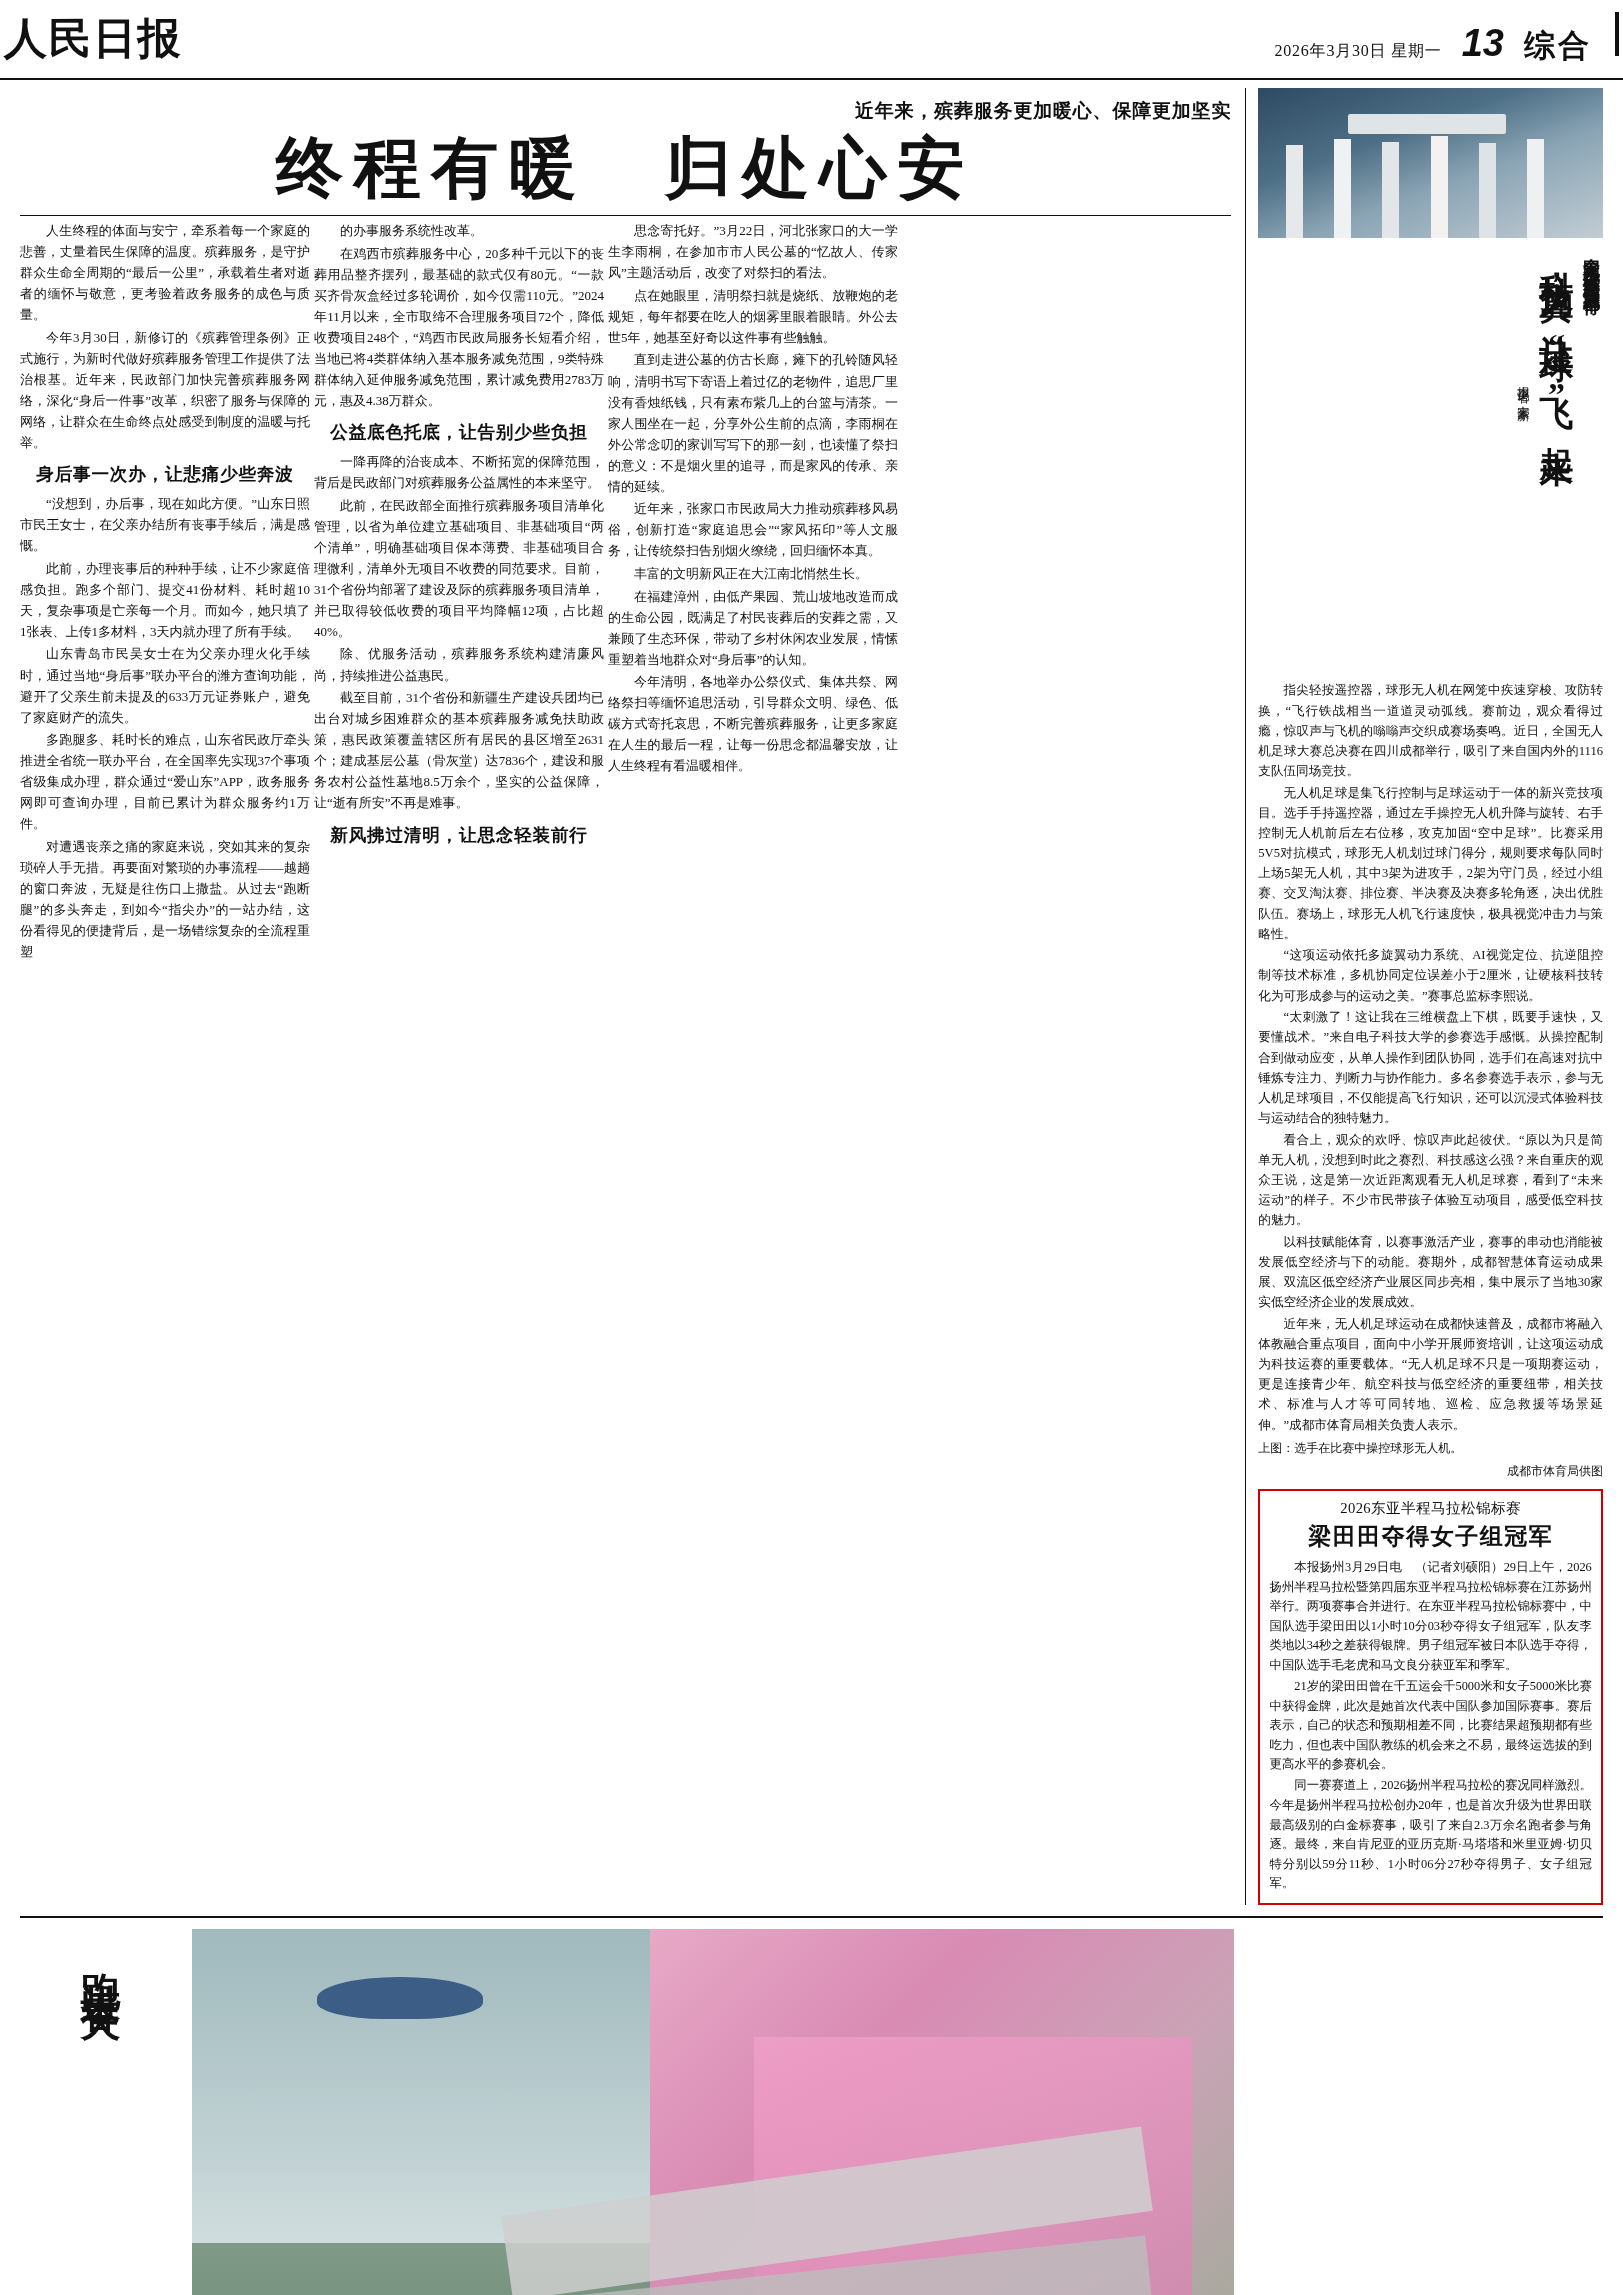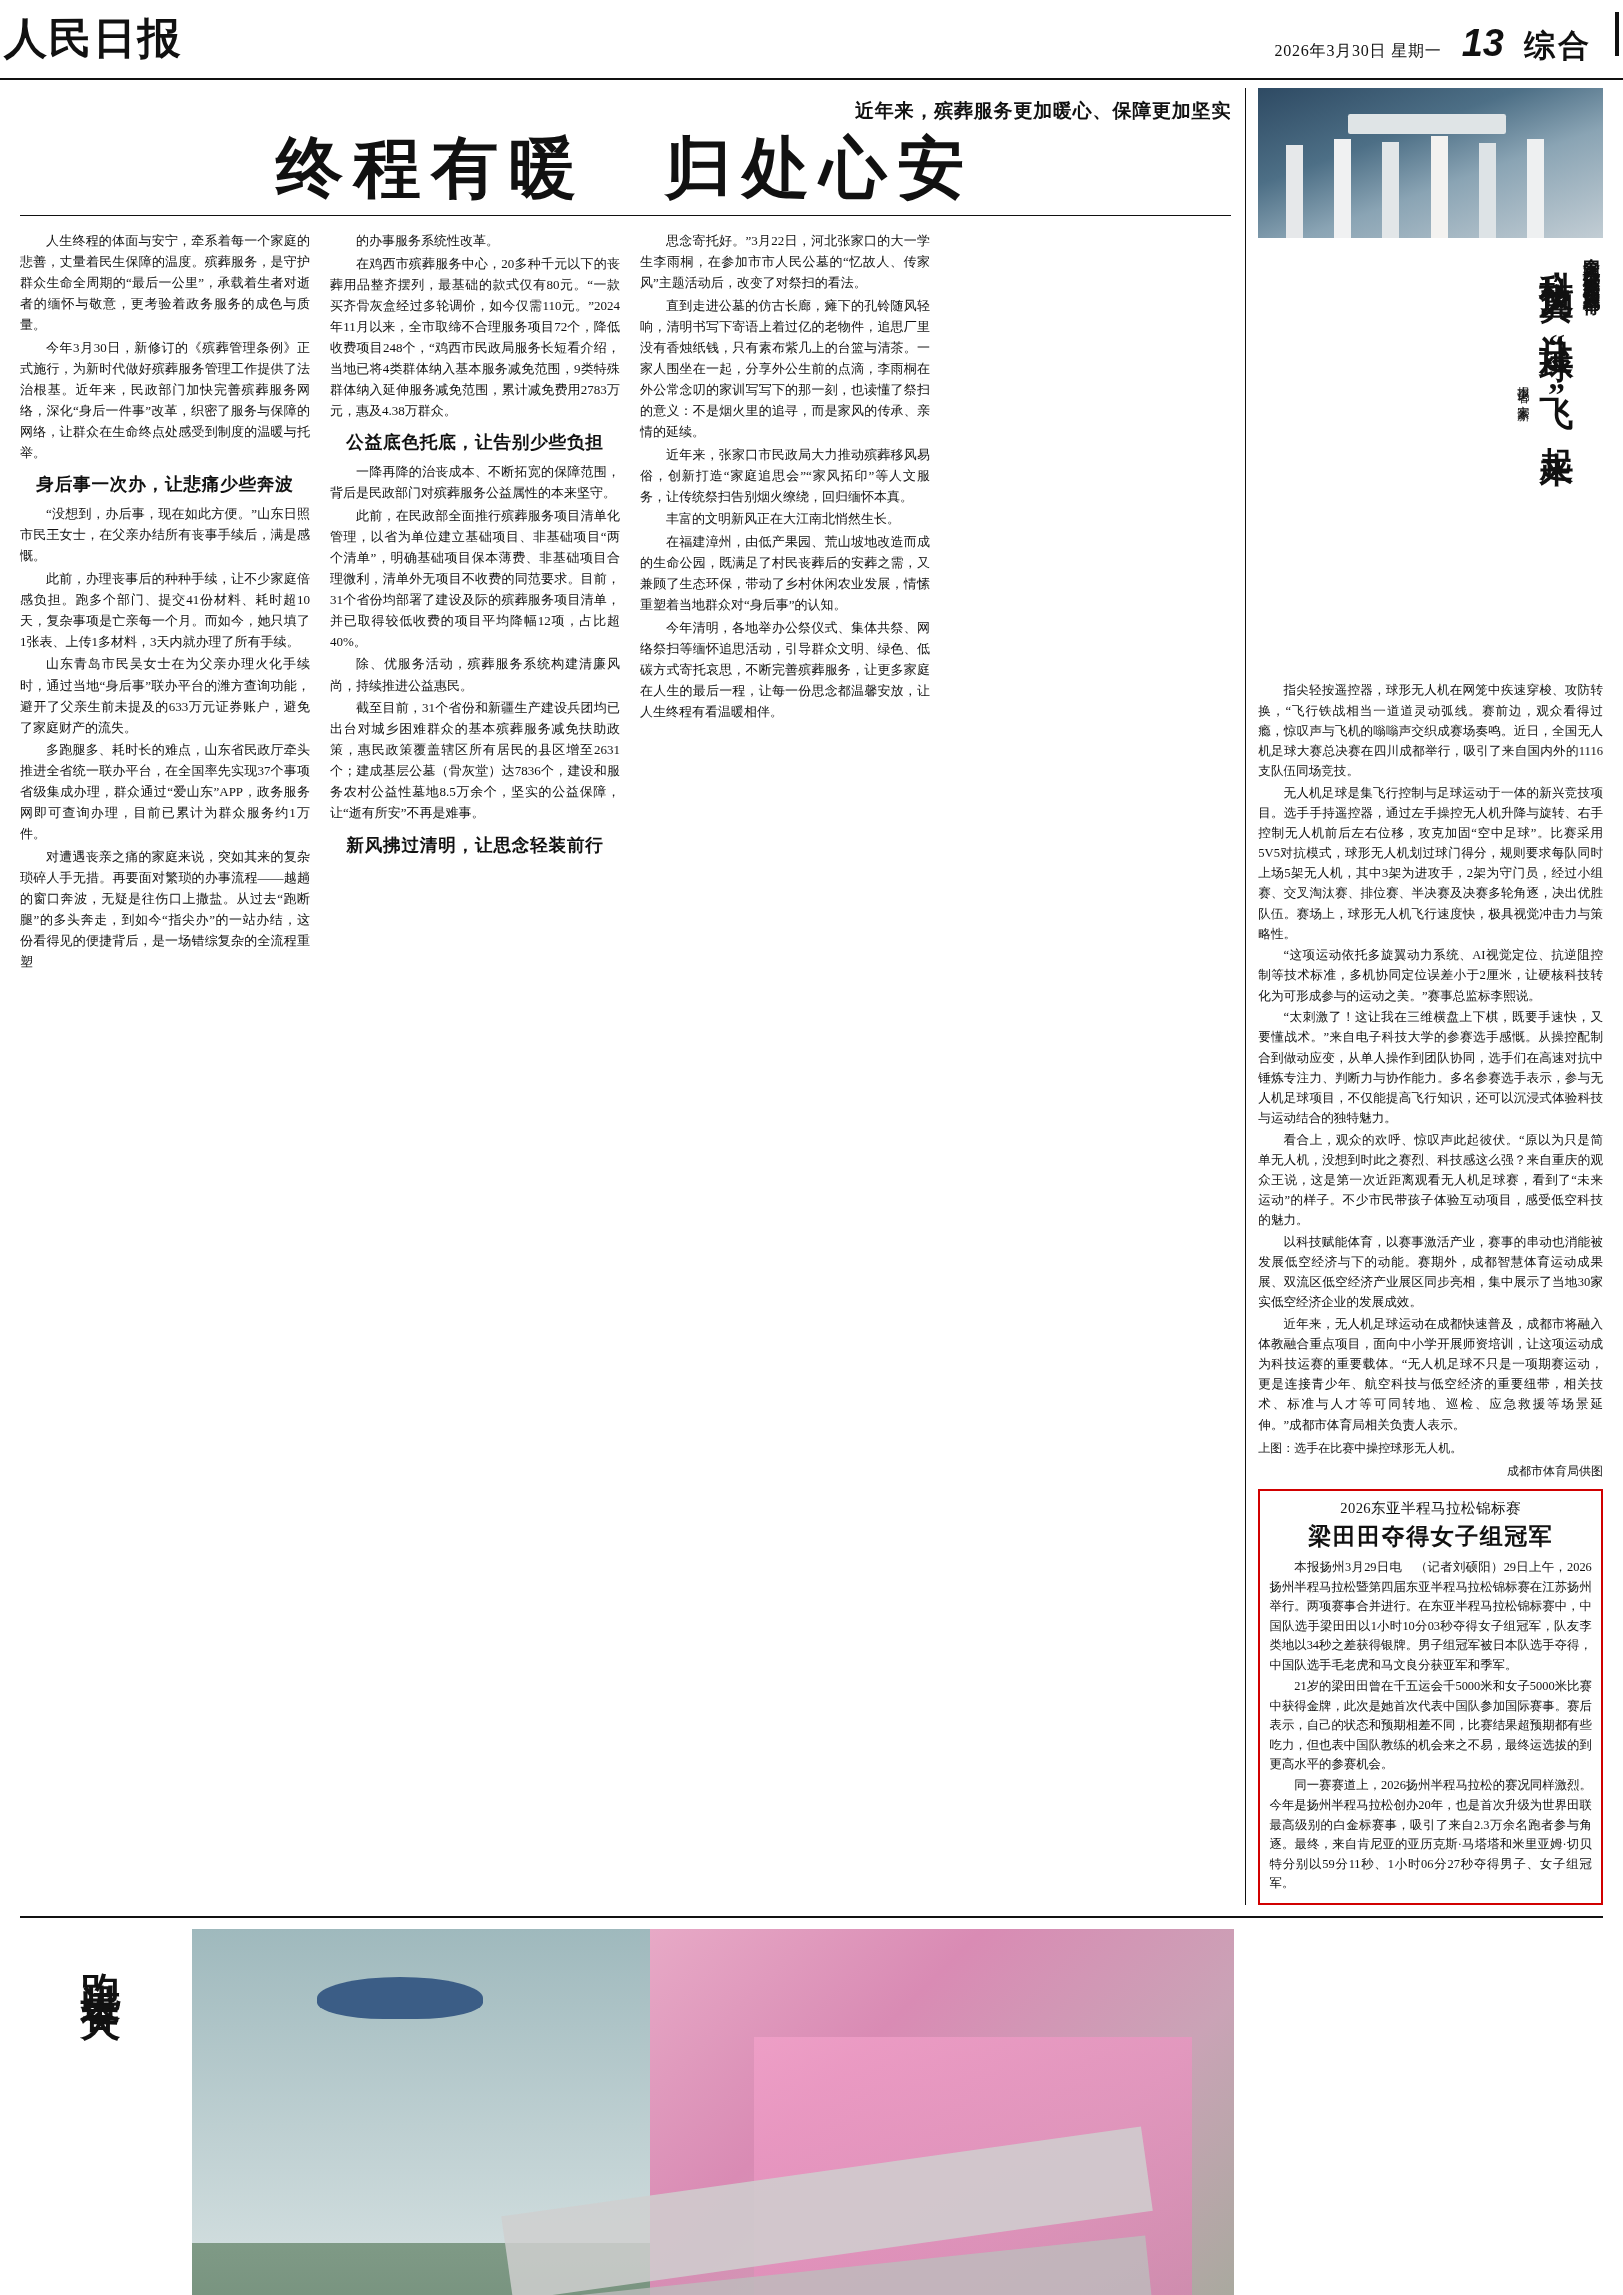--- a/index.html
+++ b/index.html
@@ -71,23 +71,23 @@
   .byline {
     text-align: center;
     font-size: 14.6px;
     margin-bottom: 10.7px;
     letter-spacing: 0.8px;
   }
 
   
   .article-cols {
     display: flex;
-    gap: 20px;
+    gap: 4px;
     border-top: 0.8px solid #111;
-    padding-top: 14px;
+    padding-top: 4px;
   }
   .acol { width: 290px; }
   .acol p {
     font-size: 13px;
     line-height: 1.62;
     text-align: justify;
     margin: 0 0 1.5px 0;
     text-indent: 2em;
     font-family: "Liberation Serif", serif;
   }
@@ -223,20 +223,21 @@
             <p>一降再降的治丧成本、不断拓宽的保障范围，背后是民政部门对殡葬服务公益属性的本来坚守。</p>
             <p>此前，在民政部全面推行殡葬服务项目清单化管理，以省为单位建立基础项目、非基础项目“两个清单”，明确基础项目保本薄费、非基础项目合理微利，清单外无项目不收费的同范要求。目前，31个省份均部署了建设及际的殡葬服务项目清单，并已取得较低收费的项目平均降幅12项，占比超40%。</p>
             <p>除、优服务活动，殡葬服务系统构建清廉风尚，持续推进公益惠民。</p>
             <p>截至目前，31个省份和新疆生产建设兵团均已出台对城乡困难群众的基本殡葬服务减免扶助政策，惠民政策覆盖辖区所有居民的县区增至2631个；建成基层公墓（骨灰堂）达7836个，建设和服务农村公益性墓地8.5万余个，坚实的公益保障，让“逝有所安”不再是难事。</p>
             <p></p>
             <div class="subhead">新风拂过清明，让思念轻装前行</div>
           </div>
 
           <div class="acol">
             <p>思念寄托好。”3月22日，河北张家口的大一学生李雨桐，在参加市市人民公墓的“忆故人、传家风”主题活动后，改变了对祭扫的看法。</p>
+            <p>点在她眼里，清明祭扫就是烧纸、放鞭炮的老规矩，每年都要在吃人的烟雾里眼着眼睛。外公去世5年，她基至好奇以这件事有些触触。</p>
             <p>直到走进公墓的仿古长廊，瘫下的孔铃随风轻响，清明书写下寄语上着过亿的老物件，追思厂里没有香烛纸钱，只有素布紫几上的台篮与清茶。一家人围坐在一起，分享外公生前的点滴，李雨桐在外公常念叨的家训写写下的那一刻，也读懂了祭扫的意义：不是烟火里的追寻，而是家风的传承、亲情的延续。</p>
             <p>近年来，张家口市民政局大力推动殡葬移风易俗，创新打造“家庭追思会”“家风拓印”等人文服务，让传统祭扫告别烟火缭绕，回归缅怀本真。</p>
             <p>丰富的文明新风正在大江南北悄然生长。</p>
             <p>在福建漳州，由低产果园、荒山坡地改造而成的生命公园，既满足了村民丧葬后的安葬之需，又兼顾了生态环保，带动了乡村休闲农业发展，情愫重塑着当地群众对“身后事”的认知。</p>
             <p>今年清明，各地举办公祭仪式、集体共祭、网络祭扫等缅怀追思活动，引导群众文明、绿色、低碳方式寄托哀思，不断完善殡葬服务，让更多家庭在人生的最后一程，让每一份思念都温馨安放，让人生终程有看温暖相伴。</p>
           </div>
 
         </div>
       </div>
 

